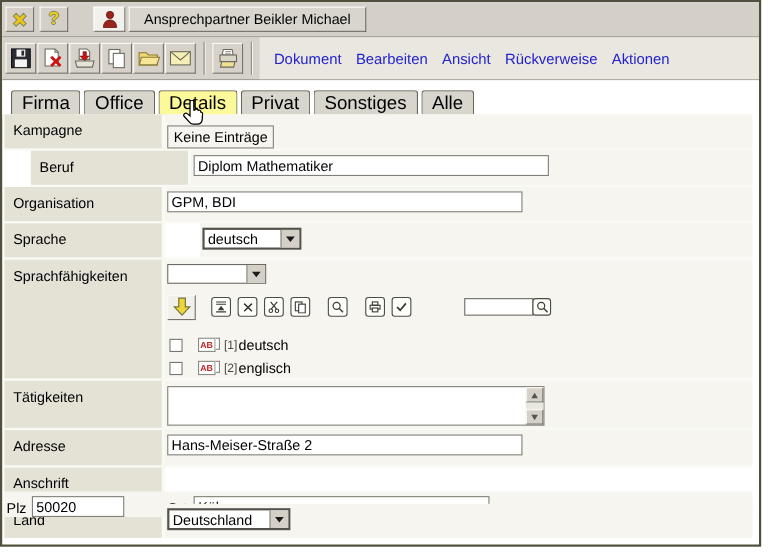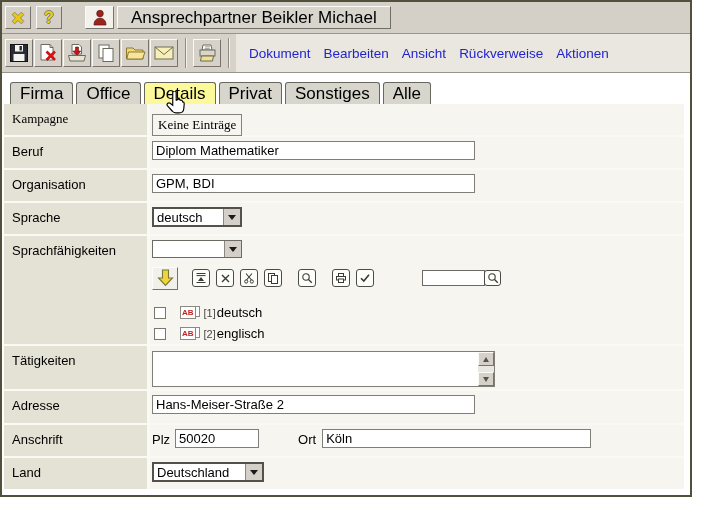--- a/index.html
+++ b/index.html
@@ -23,21 +23,21 @@
     display:flex;align-items:center;justify-content:center;box-sizing:border-box;cursor:default;
   }
   .tb-btn.person{width:29px;background:#f2f1ec;margin-left:18px;margin-right:3px;}
   .qmark{
     font-weight:bold;font-size:16px;color:#eed117;line-height:1;
     text-shadow:1px 0 0 #84846a,-1px 0 0 #84846a,0 1px 0 #84846a,0 -1px 0 #84846a;
   }
   .titlebox{
     height:23px;background:#d8d5cd;display:flex;align-items:center;
     border:1px solid;border-color:#fbfaf6 #6f6d66 #6f6d66 #fbfaf6;
-    padding:0 13px;font-size:17px;box-sizing:border-box;
+    padding:0 13px;font-size:13px;box-sizing:border-box;
   }
   
   .toolbar{
     height:38px;background:#d6d2ca;border-bottom:1px solid #96948b;
     display:flex;align-items:center;padding-left:3px;
   }
   .tbar-btn{
     width:28px;height:28px;background:#d6d2ca;margin-right:1px;
     border:1px solid;border-color:#fbfaf6 #76746d #76746d #fbfaf6;
     display:flex;align-items:center;justify-content:center;box-sizing:border-box;
@@ -232,42 +232,42 @@
     <div class="tab">
         <span>Sonstiges</span>
       </div>
     <div class="tab">
         <span>Alle</span>
       </div>
   </div>
 
   <div class="form">
 
-    <div class="row" style="height:31px;font-family:Liberation Serif, serif;">
+    <div class="row" style="height:31px;">
       <div class="lab">Kampagne</div>
       <div class="val">
         <span class="nobtn">Keine Einträge</span>
       </div>
     </div>
 
-    <div class="row" style="height:31px;">
+    <div class="row" style="height:31px;margin-left:24px;">
       <div class="lab">Beruf</div>
       <div class="val">
         <input class="ti w-wide" value="Diplom Mathematiker" style="">
       </div>
     </div>
 
     <div class="row" style="height:31px;">
       <div class="lab">Organisation</div>
       <div class="val">
         <input class="ti w-wide" value="GPM, BDI" style="">
       </div>
     </div>
 
-    <div class="row" style="height:31px;">
+    <div class="row" style="height:31px;gap:32px;">
       <div class="lab">Sprache</div>
       <div class="val">
         <div class="select w-sprache">
           <span class="sval">deutsch</span>
           <span class="sbtn">
               <span class="caret"></span>
             </span>
         </div>
       </div>
     </div>
@@ -380,21 +380,21 @@
       </div>
     </div>
 
     <div class="row" style="height:32px;">
       <div class="lab">Adresse</div>
       <div class="val">
         <input class="ti w-wide" value="Hans-Meiser-Straße 2" style="">
       </div>
     </div>
 
-    <div class="row" style="height:31px;">
+    <div class="row" style="height:31px;flex-direction:column;">
       <div class="lab">Anschrift</div>
       <div class="val" style="display:flex;align-items:flex-start;">
         <span class="inline-lab">Plz</span>
         <input class="ti" style="width: 84px; margin-left: 5px;" value="50020">
         <span class="inline-lab" style="margin-left:39px;">Ort</span>
         <input class="ti" style="width: 269px; margin-left: 6px;" value="Köln">
       </div>
     </div>
 
     <div class="row" style="height:31px;">

